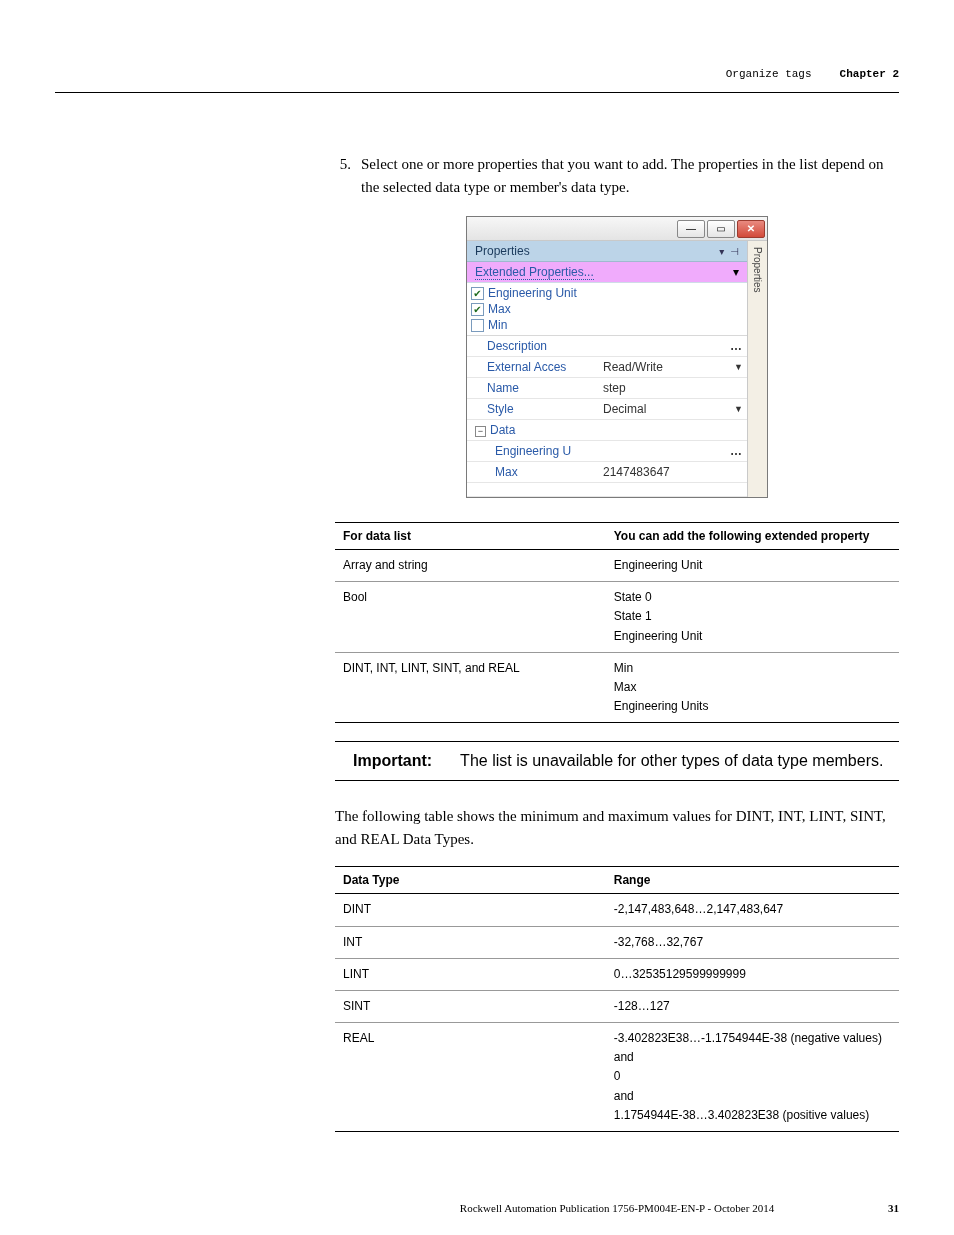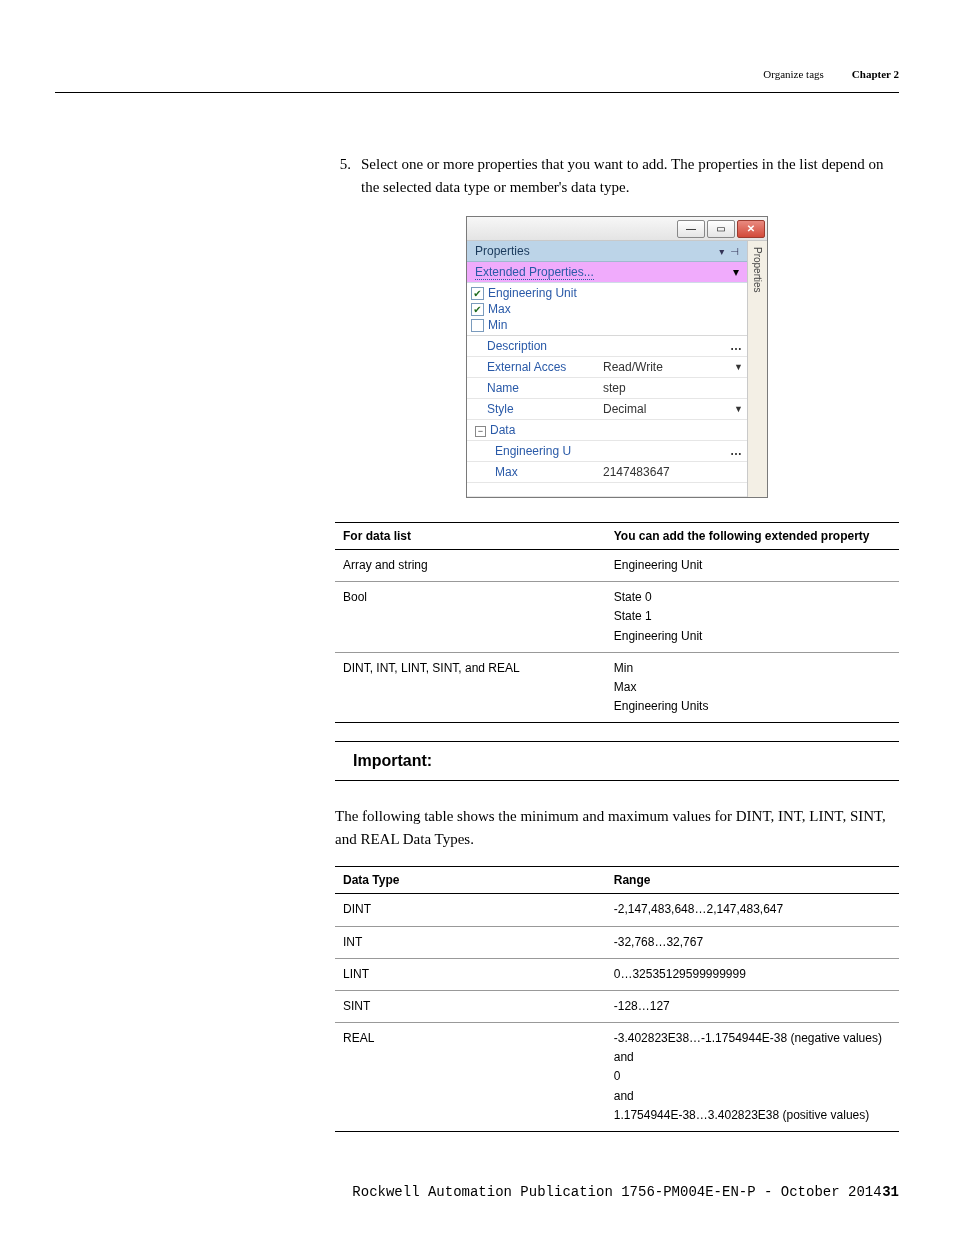--- a/index.html
+++ b/index.html
@@ -15,21 +15,21 @@
     width: 954px;
     position: relative;
     padding: 0 55px 40px 55px;
   }
   .header {
     display: flex;
     justify-content: flex-end;
     align-items: baseline;
     padding: 68px 0 12px 0;
     border-bottom: 1px solid #000;
-    font-family: Liberation Serif, serif;
+    font-family: Liberation Mono, monospace;
     font-size: 11px;
     gap: 28px;
   }
   .header .chap-title { font-weight: 400; }
   .header .chap-num { font-weight: 700; }
   .content {
     padding-left: 280px;
     padding-top: 60px;
   }
   .step-row {
@@ -173,23 +173,23 @@
   .note-block .txt { flex:1; }
 
   .body-para {
     font-size: 15px;
     line-height: 1.5;
     margin: 8px 0 16px 0;
   }
 
   .footer {
     position: relative;
-    margin-top: 52px;
-    font-family: Liberation Mono, monospace;
-    font-size: 14px;
+    margin-top: 70px;
+    font-family: Liberation Serif, serif;
+    font-size: 11px;
   }
   .footer-center { text-align: center; }
   .footer-pagenum {
     position: absolute; right: 0; top: 0; font-weight:700;
   }
 </style>
 </head>
 <body>
 
 <div class="page">
@@ -317,20 +317,21 @@
             <td>DINT, INT, LINT, SINT, and REAL</td>
             <td style="white-space: pre-line;">Min
 Max
 Engineering Units</td>
           </tr>
         </tbody>
     </table>
 
     <div class="note-block">
       <div class="lbl">Important:</div>
+      <div class="txt">The list is unavailable for other types of data type members.</div>
     </div>
 
     <p class="body-para">The following table shows the minimum and maximum values for DINT, INT, LINT, SINT, and REAL Data Types.</p>
 
     <table class="doc-table">
       <thead>
           <tr>
         <th style="width:48%">Data Type</th>
         <th>Range</th>
       </tr>

